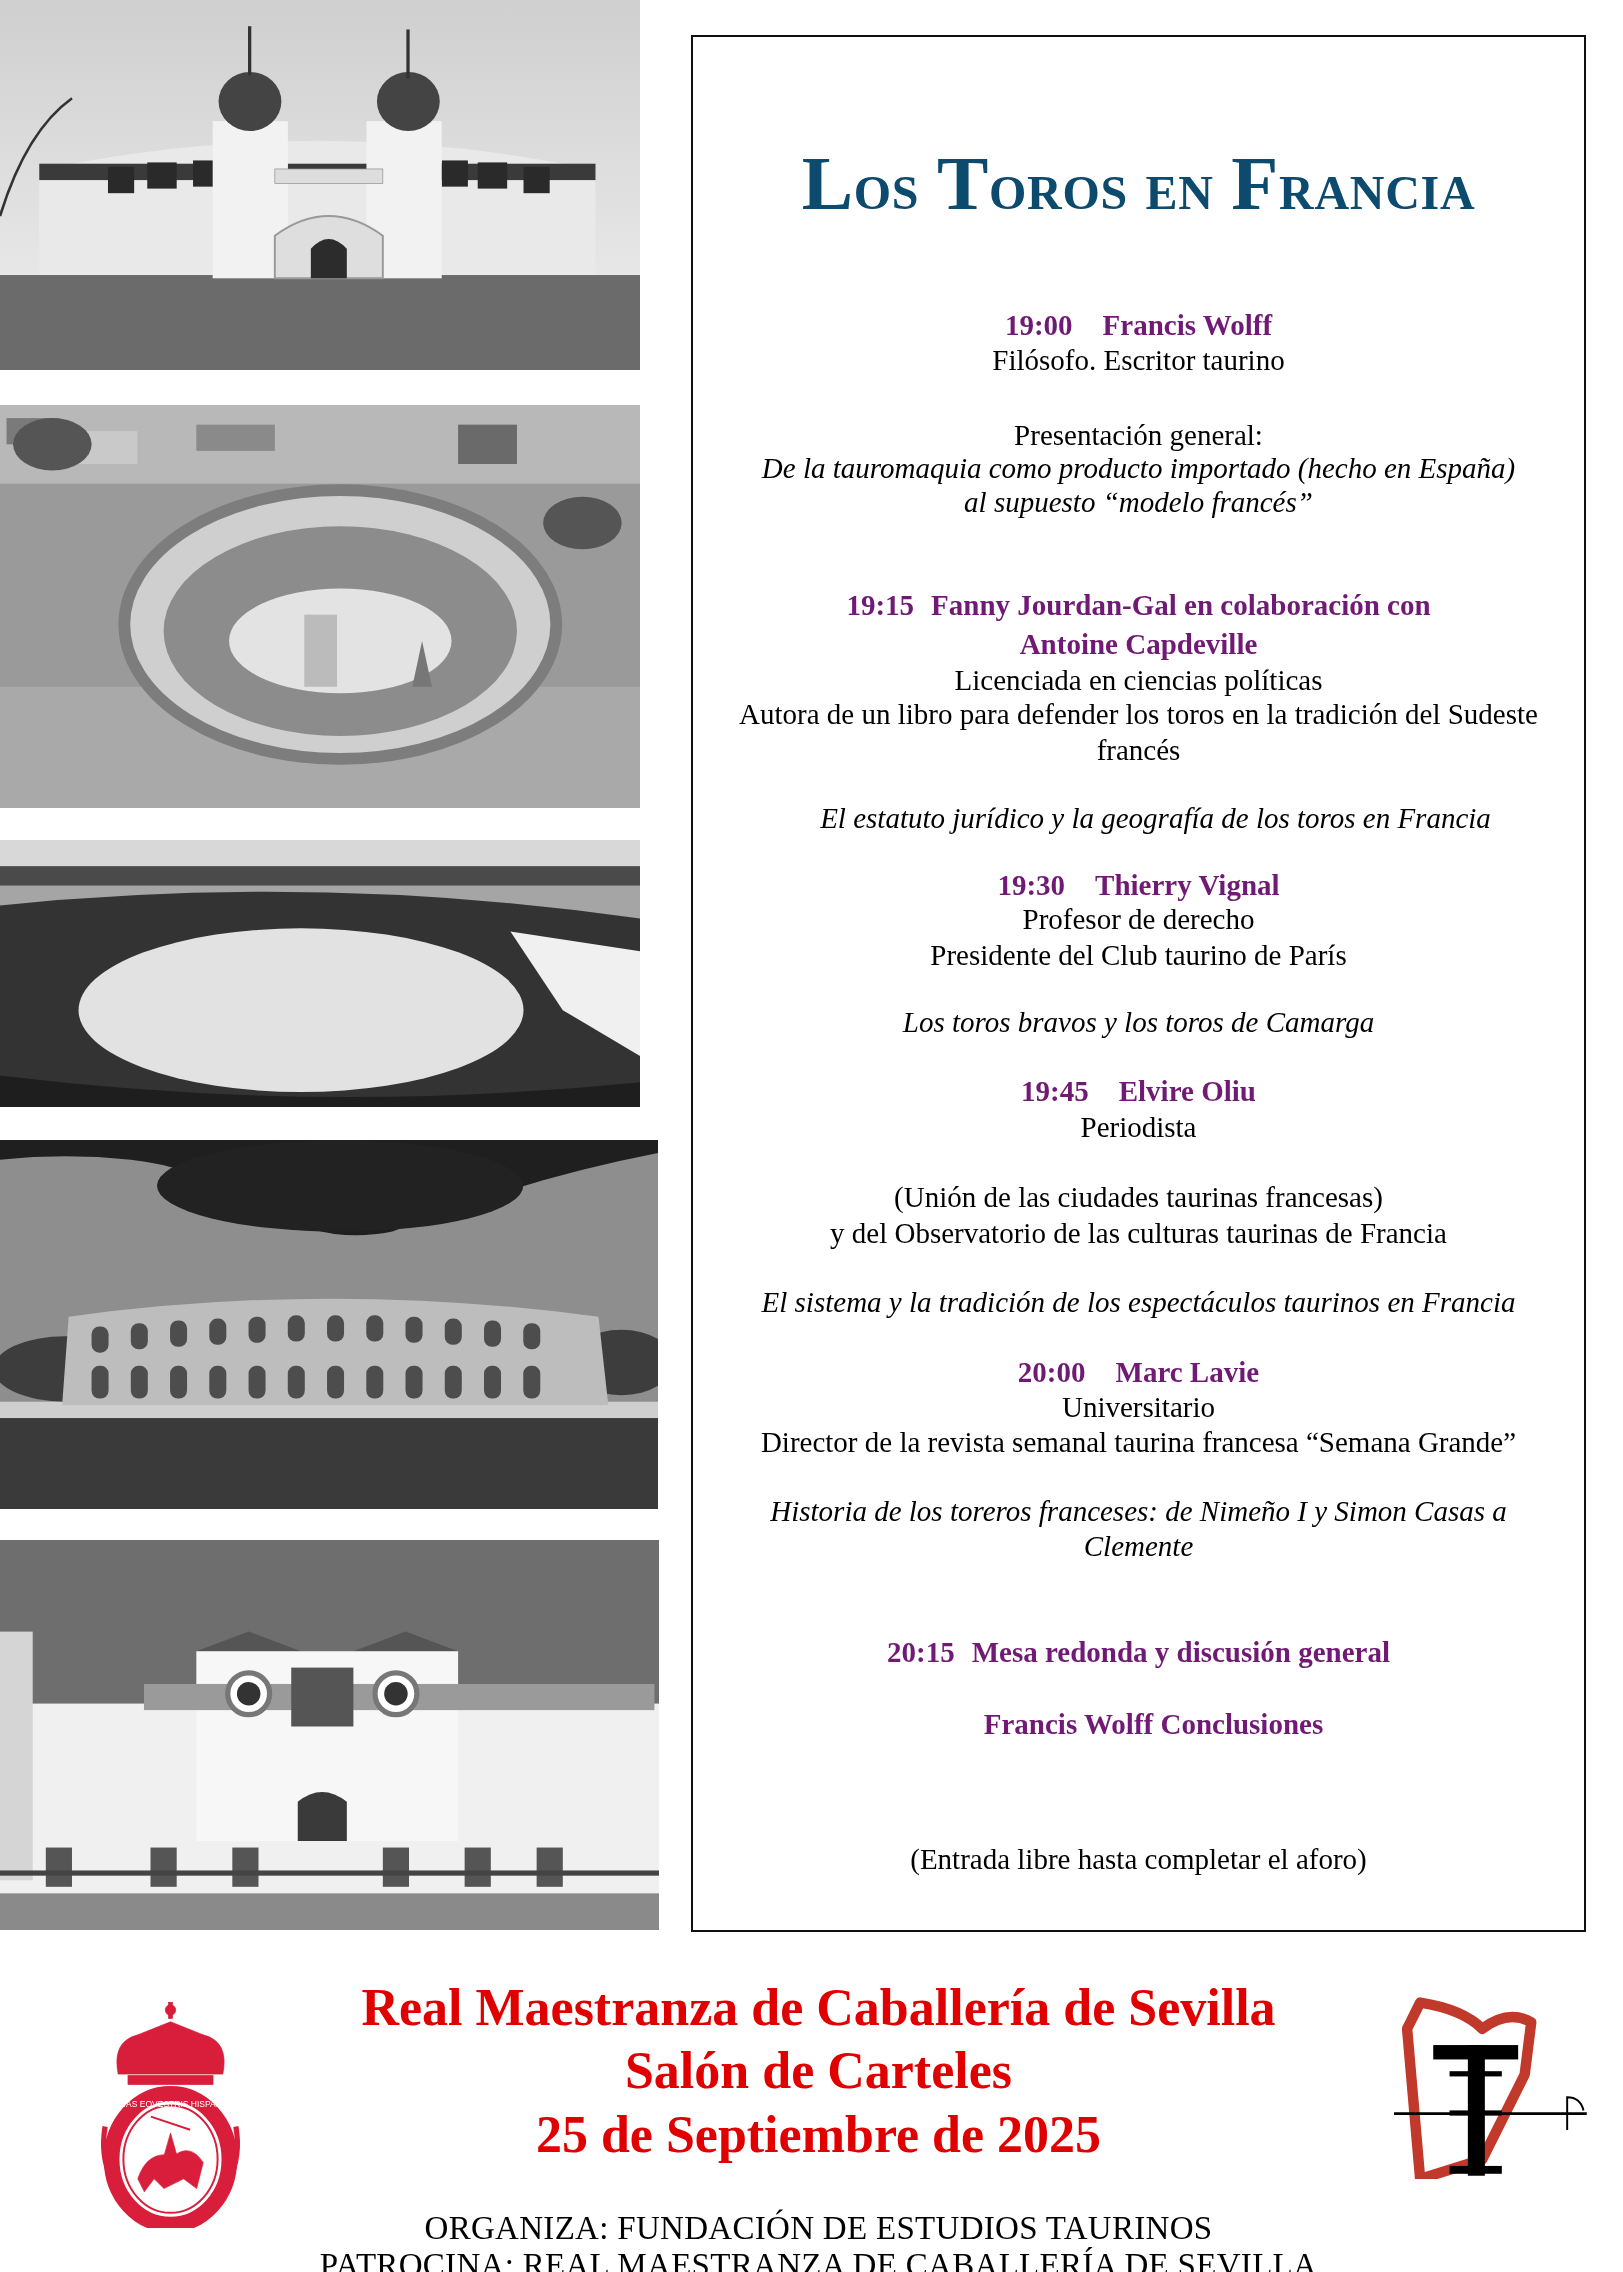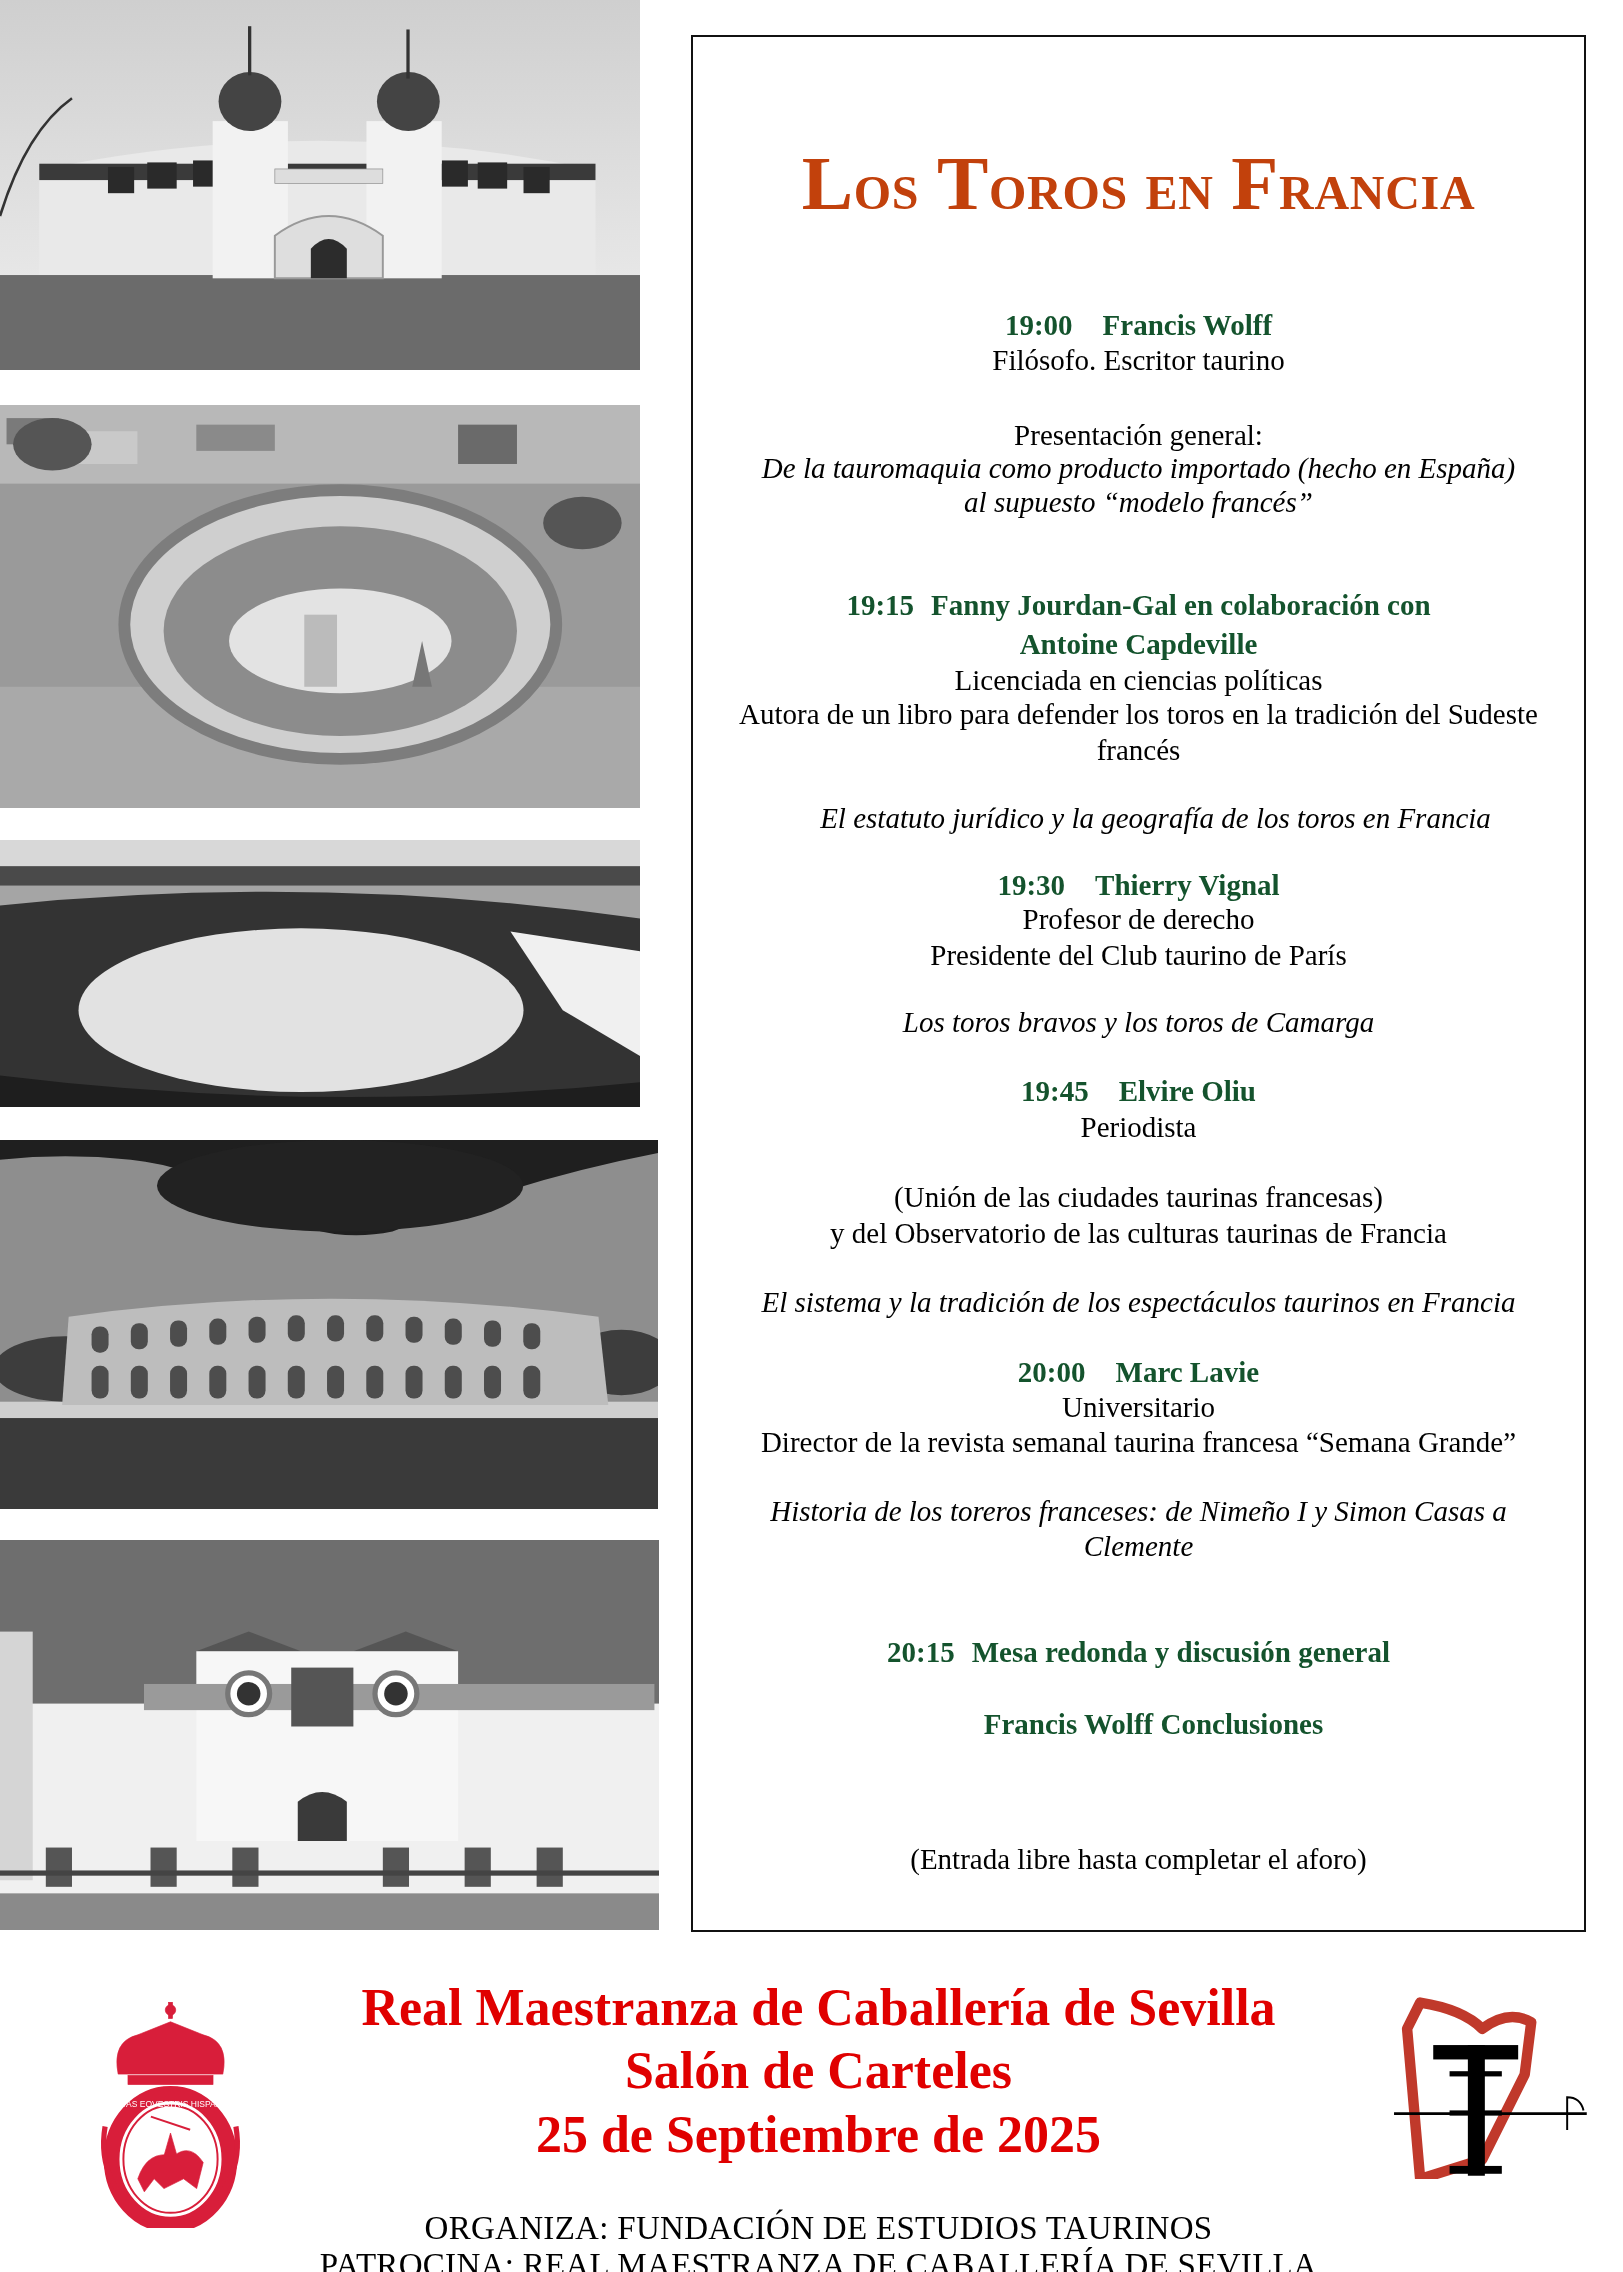--- a/index.html
+++ b/index.html
@@ -1,23 +1,23 @@
 <!DOCTYPE html>
 <html style="font-size:10.5px"><head>
 <meta charset="utf-8">
 <style>
   html, body { margin:0; padding:0; background:#ffffff; }
   body { width:1624px; height:2273px; position:relative; overflow:hidden; font-family:"Liberation Serif","DejaVu Serif",serif; color:#000; }
   .photo { position:absolute; left:0; overflow:hidden; filter:grayscale(1); }
   .photo svg { display:block; width:100%; height:100%; }
   .box { position:absolute; left:691px; top:35px; width:895px; height:1897px; border:2.6px solid #111; box-sizing:border-box; }
   .line { position:absolute; left:0; right:0; text-align:center; white-space:nowrap; font-size:29px; line-height:34px; }
-  .red { color:#14532d; font-weight:bold; }
+  .red { color:#701a75; font-weight:bold; }
   .it { font-style:italic; }
-  .title { position:absolute; left:0; right:0; top:110px; text-align:center; color:#c2410c; font-weight:bold; font-size:68px; line-height:72px; font-variant:small-caps; letter-spacing:0.7px; }
+  .title { position:absolute; left:0; right:0; top:110px; text-align:center; color:#0c4a6e; font-weight:bold; font-size:68px; line-height:72px; font-variant:small-caps; letter-spacing:0.7px; }
   .title .big { font-size:77px; }
   .footer-line { position:absolute; left:308px; width:1021px; text-align:center; white-space:nowrap; }
   .f-red { color:#e00000; font-weight:bold; font-size:52px; line-height:59px; }
   .f-blk { font-size:33px; line-height:37px; letter-spacing:0.3px; }
   .logo { position:absolute; }
   .time { margin-right:30px; }
 </style>
 </head>
 <body>
 

